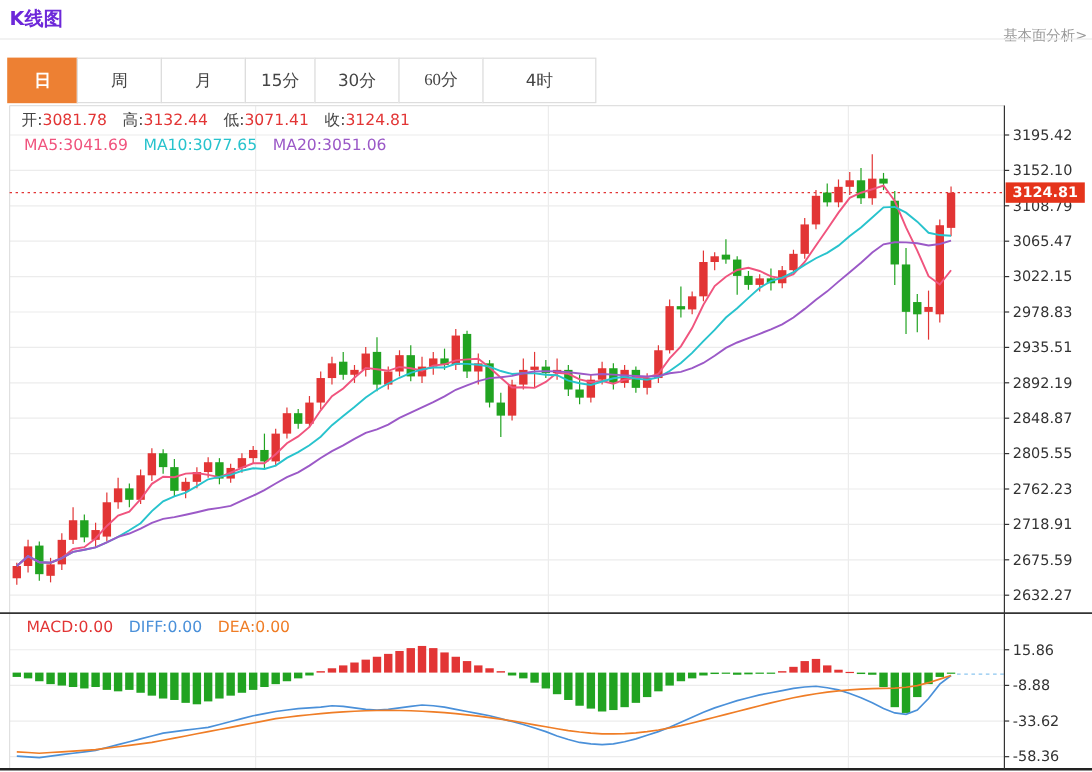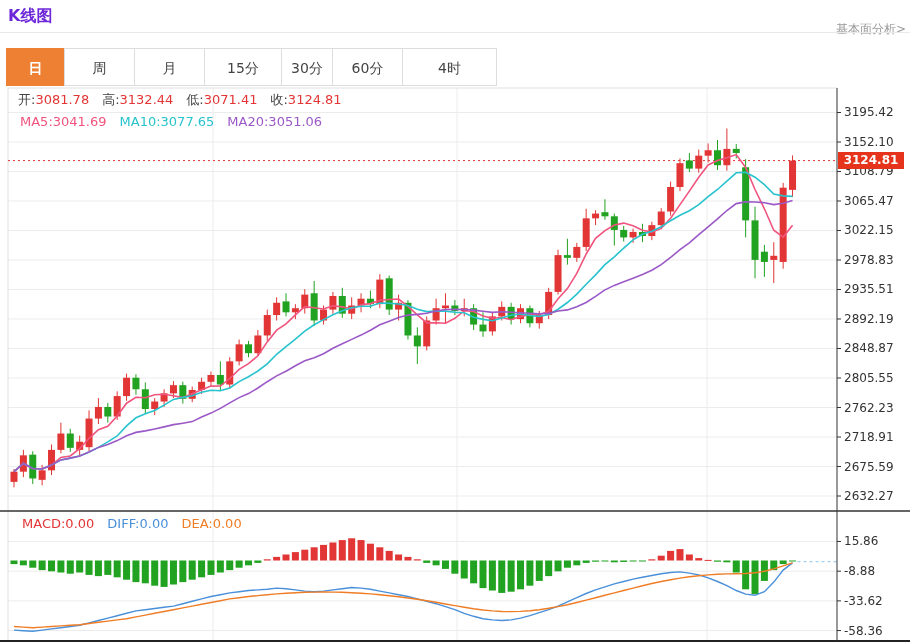--- a/index.html
+++ b/index.html
@@ -23,23 +23,23 @@
 
 <div class="app">
   <div class="title">K线图</div>
   <div class="link">基本面分析&gt;</div>
   <div class="hdr-divider"></div>
 
   <div class="tabbar">
       <div class="tab active" style="width: 59px; background: rgb(237, 128, 51);">日</div>
       <div class="tab" style="width: 71px;">周</div>
       <div class="tab" style="width: 71px;">月</div>
-      <div class="tab" style="width: 78px;">15分</div>
-      <div class="tab" style="width: 52px;">30分</div>
-      <div class="tab" style="width: 71px;">60分</div>
+      <div class="tab" style="width: 59px;">15分</div>
+      <div class="tab" style="width: 71px;">30分</div>
+      <div class="tab" style="width: 71px; font-family: Liberation Serif, serif;">60分</div>
       <div class="tab" style="width: 95px;">4时</div>
     </div>
 
   <svg class="chart" width="910" height="643" viewBox="0 0 910 643" id="chart-svg">
       <line x1="8" y1="112.49907999999988" x2="837" y2="112.49907999999988" stroke="#ececec"></line>
       <line x1="8" y1="142" x2="837" y2="142" stroke="#ececec"></line>
       <line x1="8" y1="171.49410999999998" x2="837" y2="171.49410999999998" stroke="#ececec"></line>
       <line x1="8" y1="200.99503000000007" x2="837" y2="200.99503000000007" stroke="#ececec"></line>
       <line x1="8" y1="230.49594999999988" x2="837" y2="230.49594999999988" stroke="#ececec"></line>
       <line x1="8" y1="259.99687" x2="837" y2="259.99687" stroke="#ececec"></line>

